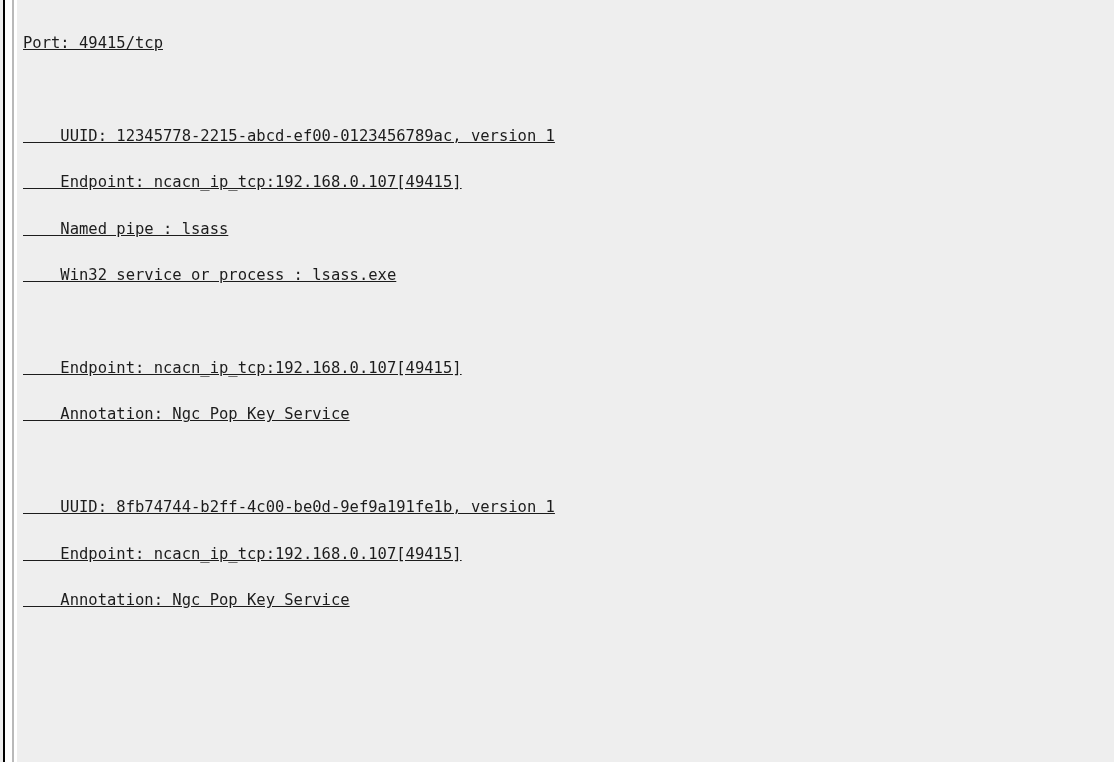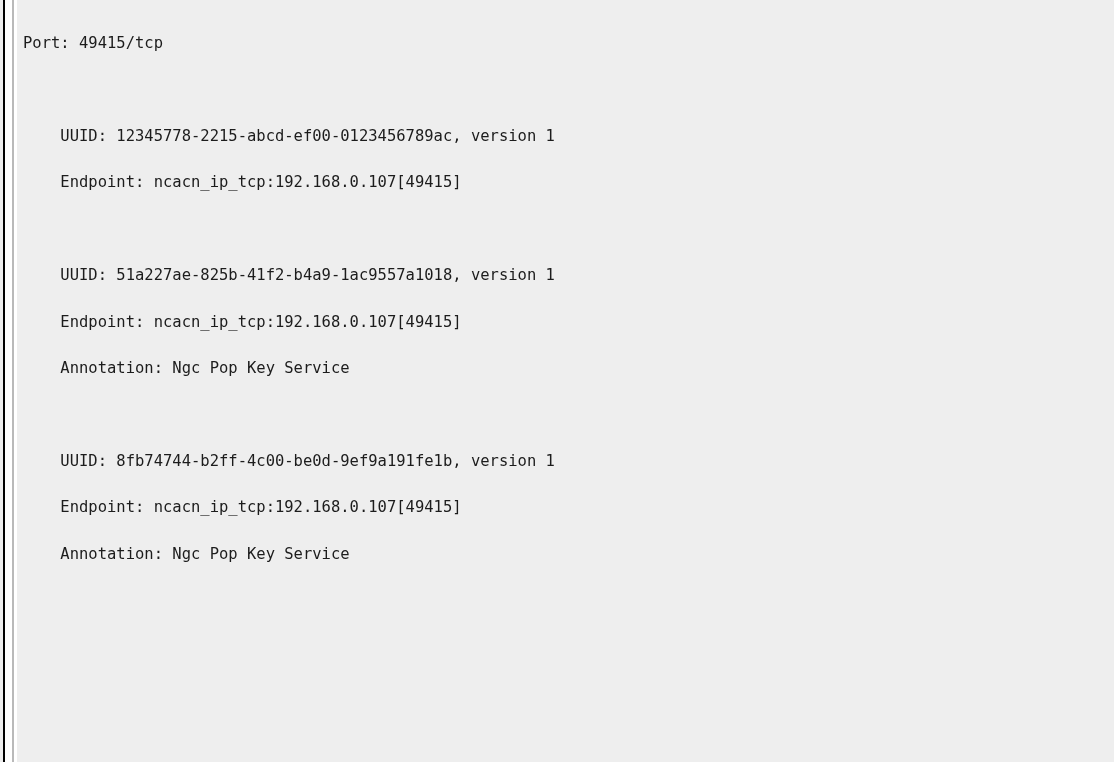--- a/index.html
+++ b/index.html
@@ -74,42 +74,44 @@
     padding: 9px 0 14px 6px;
     margin: 0;
   }
   .pre-block .blank {
     display: block;
     height: 23.2px;
   }
   .pre-line {
     display: block;
     min-height: 23.2px;
+    text-decoration: underline;
   }
 </style>
 </head>
 <body>
 
 <div class="viewport">
 
   <div class="rule-black"></div>
   <div class="gutter-white"></div>
   <div class="rule-grey"></div>
   <div class="gutter-white2"></div>
 
   <div class="report">
 
     <div class="section">
       <div class="pre-block">
 <span class="pre-line">Port: 49415/tcp</span>
 <span class="blank"></span>
 <span class="pre-line">    UUID: 12345778-2215-abcd-ef00-0123456789ac, version 1</span>
 <span class="pre-line">    Endpoint: ncacn_ip_tcp:192.168.0.107[49415]</span>
+<span class="pre-line">    Named pipe : lsass</span>
+<span class="pre-line">    Win32 service or process : lsass.exe</span>
 <span class="blank"></span>
-<span class="pre-line">    UUID: 51a227ae-825b-41f2-b4a9-1ac9557a1018, version 1</span>
 <span class="pre-line">    Endpoint: ncacn_ip_tcp:192.168.0.107[49415]</span>
 <span class="pre-line">    Annotation: Ngc Pop Key Service</span>
 <span class="blank"></span>
 <span class="pre-line">    UUID: 8fb74744-b2ff-4c00-be0d-9ef9a191fe1b, version 1</span>
 <span class="pre-line">    Endpoint: ncacn_ip_tcp:192.168.0.107[49415]</span>
 <span class="pre-line">    Annotation: Ngc Pop Key Service</span>
 <span class="blank"></span>
 
 
 

